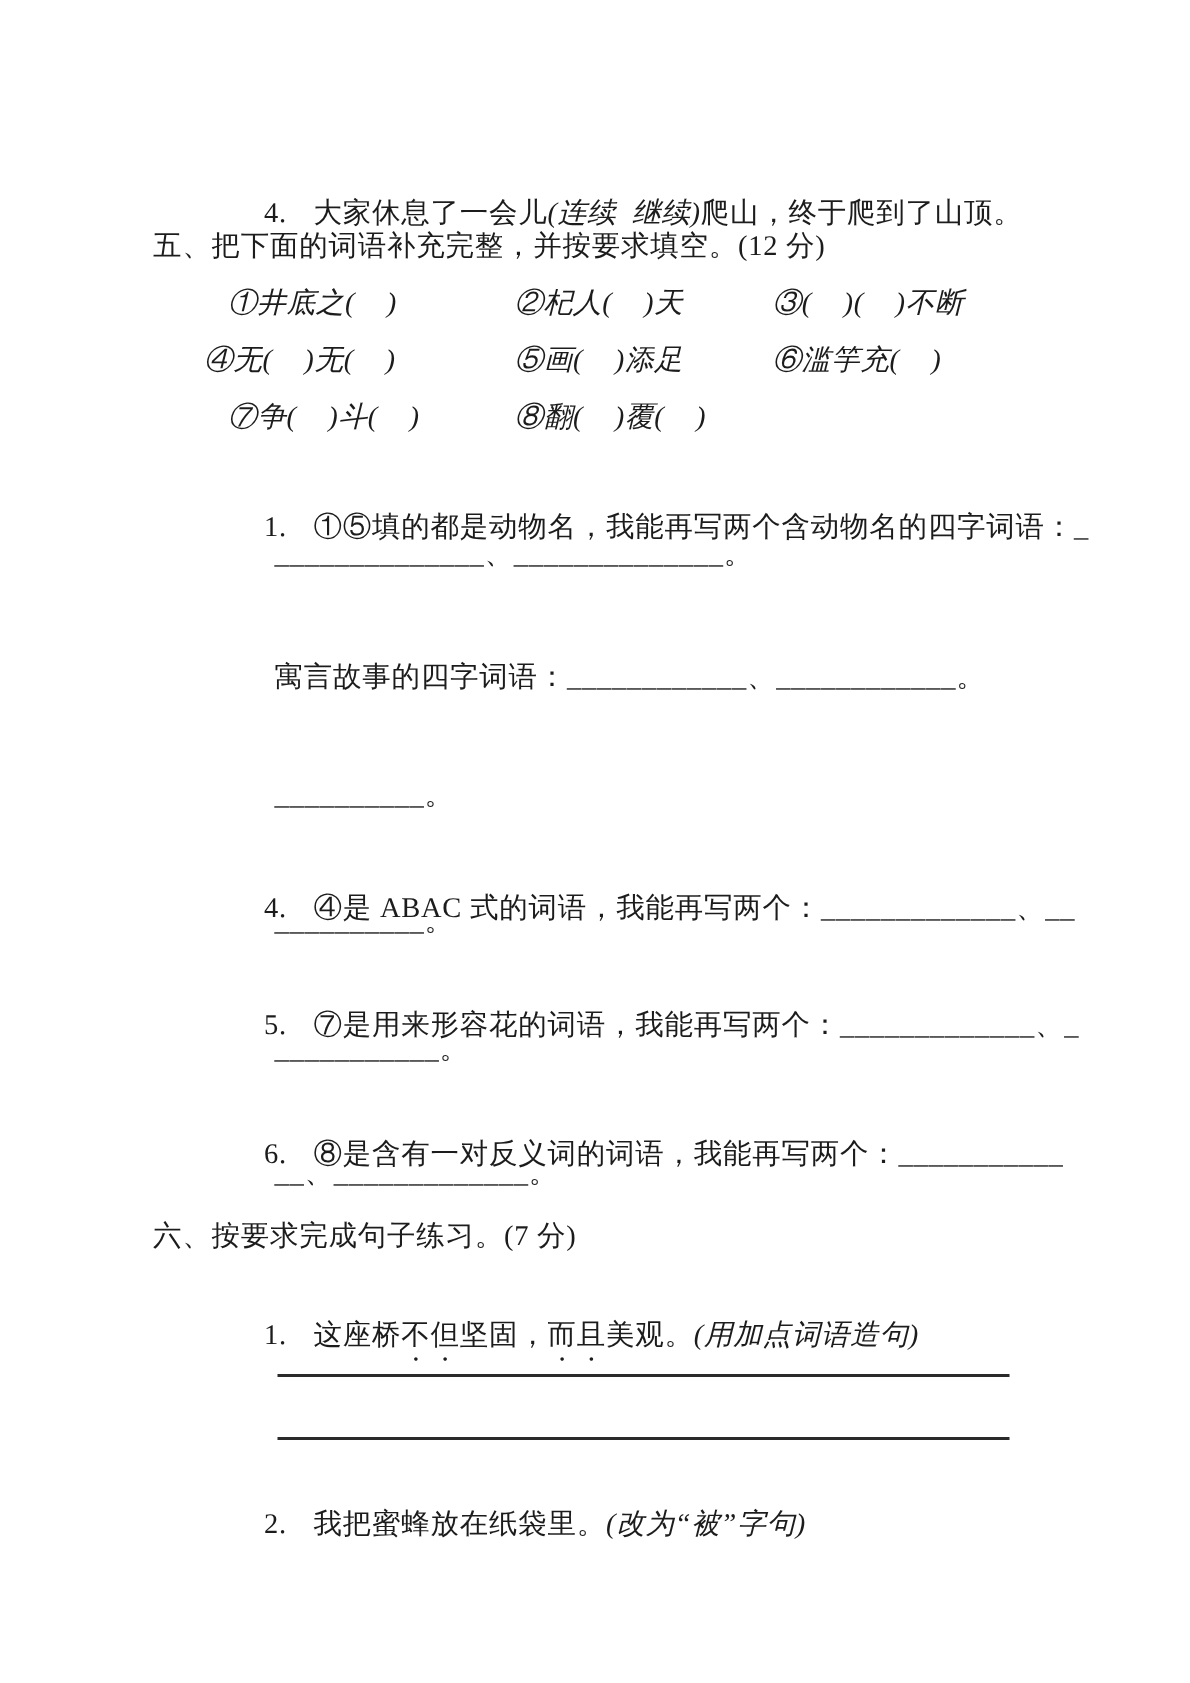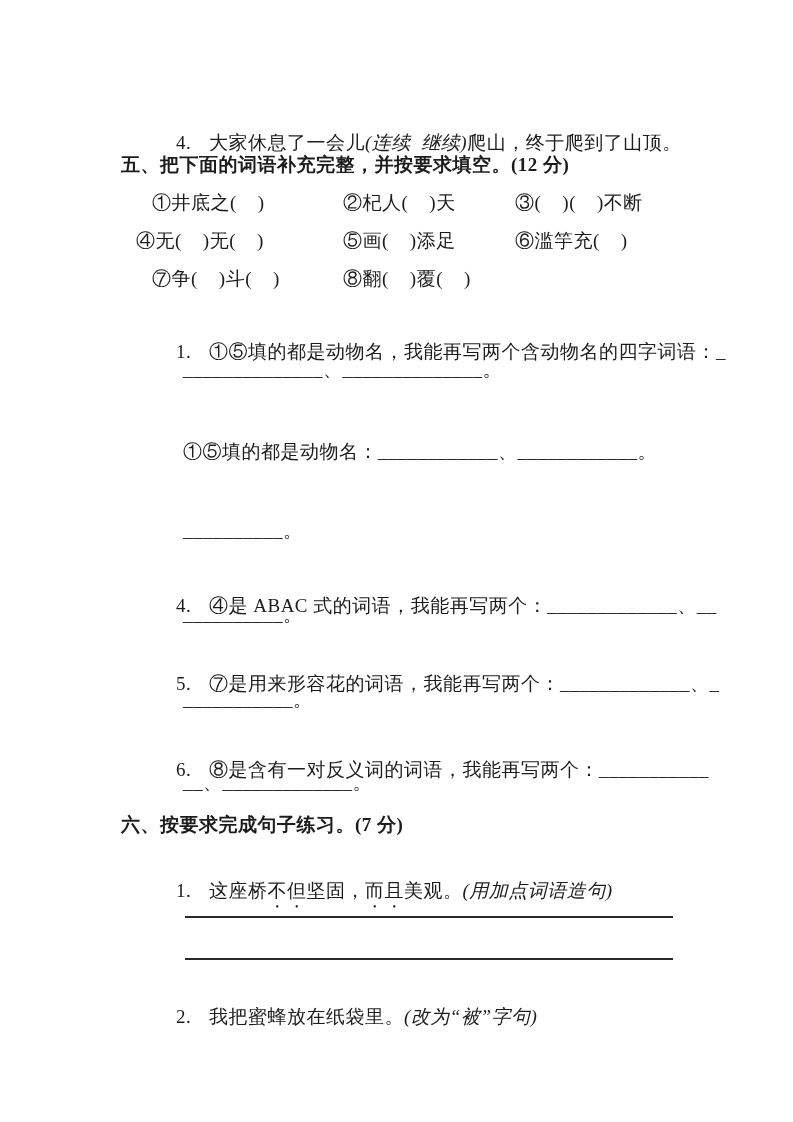--- a/index.html
+++ b/index.html
@@ -18,22 +18,21 @@
     color: #1c1c1c;
   }
   .line {
     position: absolute;
     left: 155px;
     line-height: 26px;
     white-space: pre;
     letter-spacing: 0.5px;
   }
   .heading {
-    left: 121px;
-    font-weight: bold;
+    left: 102px;
   }
   .cont {
     left: 183px;
   }
   .num {
     display: inline-block;
     width: 33px;
   }
   .kai {
     font-style: italic;
@@ -49,20 +48,21 @@
     position: absolute;
     left: 0;
     top: 0;
     width: 100%;
   }
   .cell {
     position: absolute;
     white-space: pre;
     line-height: 26px;
     letter-spacing: 0.5px;
+    font-style: italic;
   }
   .rule {
     position: absolute;
     left: 185px;
     width: 488px;
     border-top: 2px solid #2a2a2a;
     height: 0;
   }
 </style>
 </head>
@@ -89,21 +89,21 @@
   <div class="row" style="top:266px">
     <span class="cell" style="left:152px">⑦争(    )斗(    )</span>
     <span class="cell" style="left:343px">⑧翻(    )覆(    )</span>
   </div>
 
   <div class="line" style="top:313px">
     <span class="num">1.</span><span>①⑤填的都是动物名，我能再写两个含动物名的四字词语：_</span>
   </div>
   <div class="line cont" style="top:357px">______________、______________。</div>
 
-  <div class="line cont" style="top:439px">①⑤填的都是动物名：____________、____________。</div>
+  <div class="line cont" style="top:439px">寓言故事的四字词语：____________、____________。</div>
 
   <div class="line cont" style="top:518px">__________。</div>
 
   <div class="line" style="top:567px">
     <span class="num">4.</span><span>④是 ABAC 式的词语，我能再写两个：_____________、__</span>
   </div>
   <div class="line cont" style="top:602px">__________。</div>
 
   <div class="line" style="top:645px">
     <span class="num">5.</span><span>⑦是用来形容花的词语，我能再写两个：_____________、_</span>

